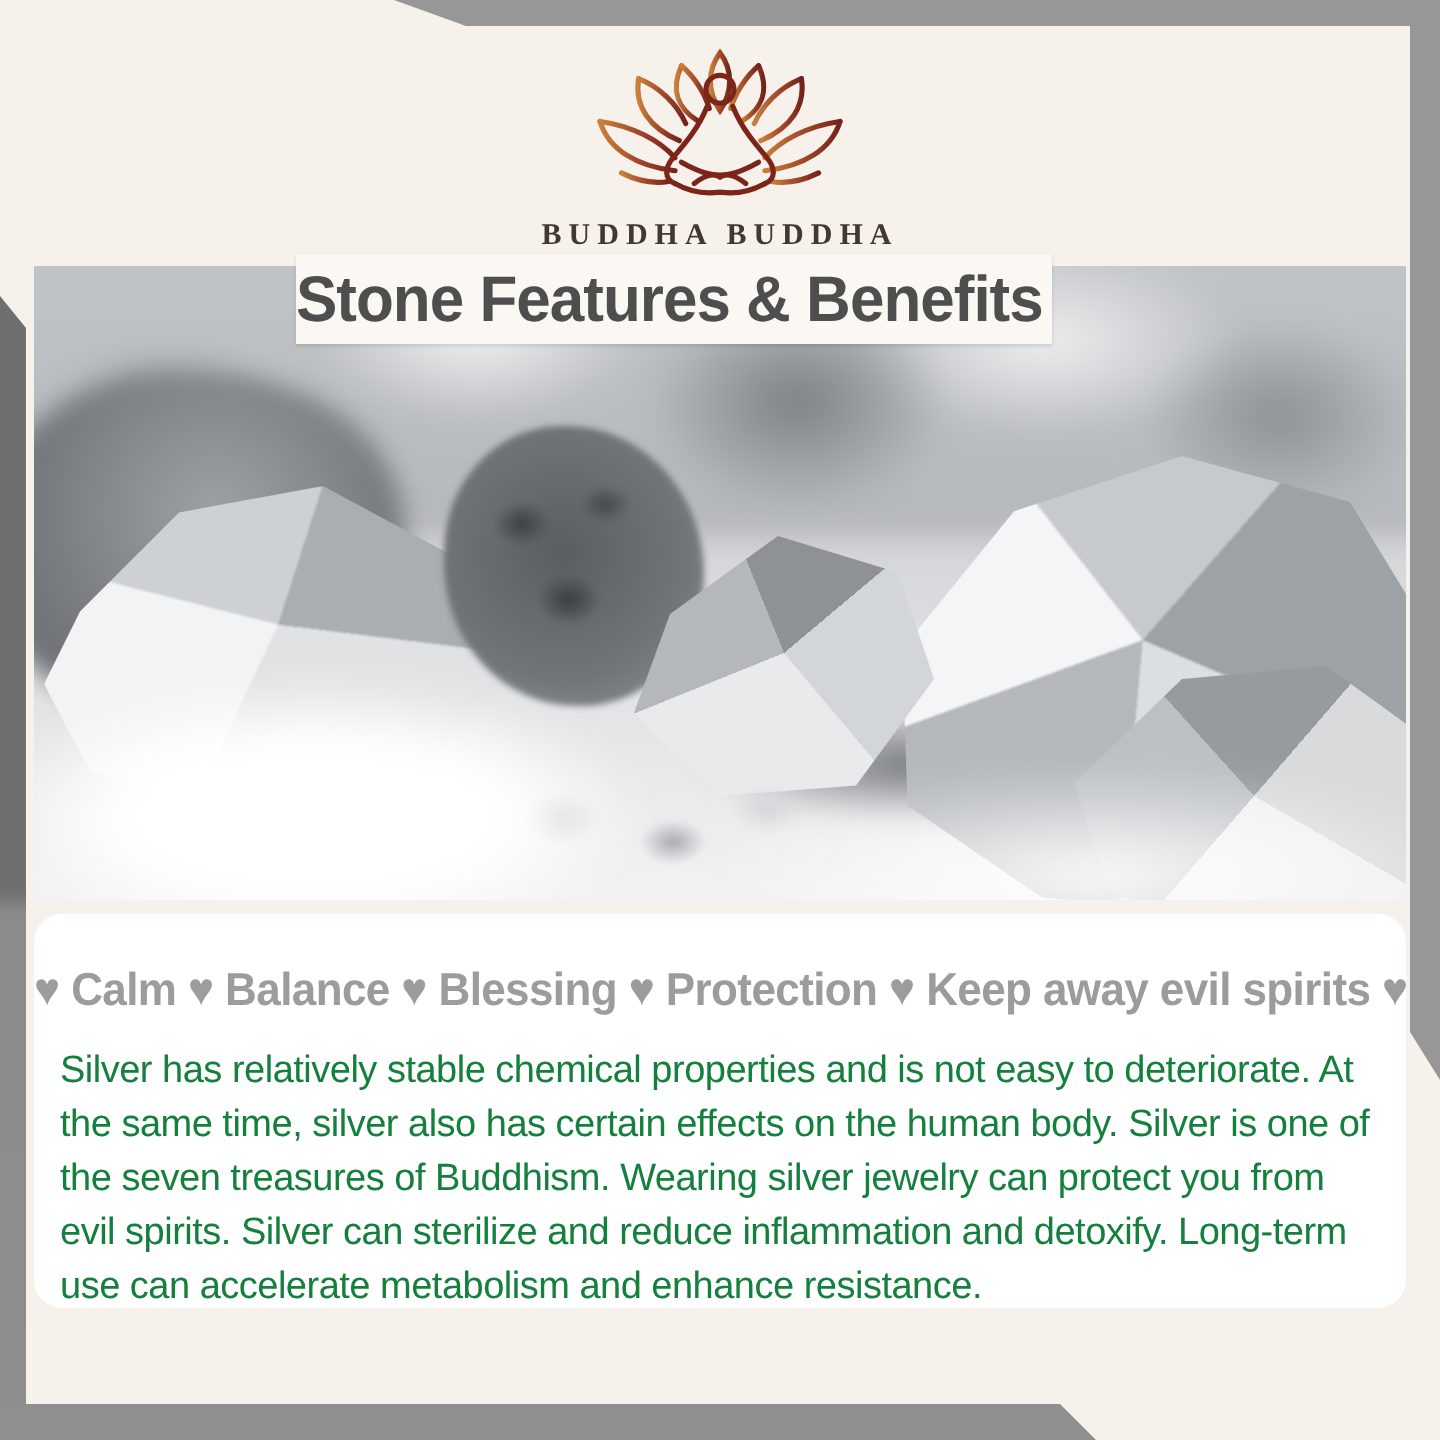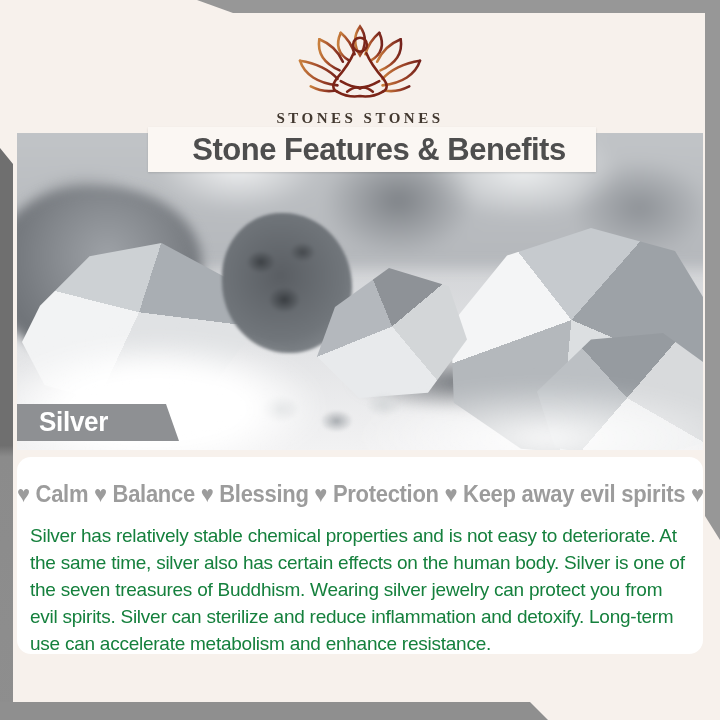--- a/index.html
+++ b/index.html
@@ -27,24 +27,23 @@
   }
   
   .logo-wrap{position:absolute;left:0;top:24px;width:720px;text-align:center;}
   .logo-wrap svg{display:block;margin:0 auto;}
   .brand-name{
     margin-top:4px;font-family:"Liberation Serif",serif;font-size:15px;
     letter-spacing:3.5px;color:#42382f;font-weight:600;
   }
   
   .title-box{
-    position:absolute;left:148px;top:127px;width:434px;height:45px;
-    background:#fbf7f3;z-index:6;display:flex;align-items:center;justify-content:center;
+    position:absolute;left:148px;top:127px;width:378px;height:45px;
+    background:#fbf7f3;z-index:6;display:flex;align-items:center;
     box-shadow:0 1px 2px rgba(0,0,0,.12);
-    padding-left:14px;
   }
   .title-box .title{
     font-size:31px;font-weight:700;color:#4e4e4e;letter-spacing:-.5px;
     transform:scaleY(1.04);white-space:nowrap;
   }
   
   .photo{
     position:absolute;left:17px;top:133px;width:686px;height:317px;overflow:hidden;
     background:linear-gradient(180deg,#b6b9bd 0,#cfd1d4 35%,#e3e4e6 70%,#f2f2f3 100%);
     z-index:3;
@@ -181,43 +180,40 @@
       <g fill="none" stroke="#7c2518" stroke-width="2.4" stroke-linecap="round">
 
         <circle cx="70" cy="19" r="6.5"></circle>
         <path d="M64,27 C60,37 54,44 48,51 C44,56 44,61 49,63"></path>
         <path d="M76,27 C80,37 86,44 92,51 C96,56 96,61 91,63"></path>
         <path d="M49,63 C56,67 63,68 70,67 C77,68 84,67 91,63"></path>
         <path d="M52,53 C59,57 65,59 70,59 C75,59 81,57 88,53"></path>
         <path d="M58,63 C63,59 67,58 70,60 C73,58 77,59 82,63"></path>
       </g>
     </svg>
-    <div class="brand-name">STONES STONES</div>
+    <div class="brand-name">BUDDHA BUDDHA</div>
   </div>
 
   <div class="photo">
     <div class="shp blur-band"></div>
     <div class="shp blur-rock-left"></div>
     <div class="shp chunk-left"></div>
     <div class="shp sponge-rock"></div>
     <div class="shp crevice"></div>
     <div class="shp chunk-right"></div>
     <div class="shp chunk-right2"></div>
     <div class="shp chunk-mid"></div>
     <div class="shp pebbles"></div>
     <div class="shp glow-bottom"></div>
     <div class="shp glow-bottom2"></div>
   </div>
 
   <div class="title-box">
     <div class="title">Stone Features &amp; Benefits</div>
   </div>
 
-  <div class="silver-label">
-    <span class="label-text">Silver</span>
-  </div>
 
   <div class="card">
     <div class="benefits-line">♥ Calm ♥ Balance ♥ Blessing ♥ Protection ♥ Keep away evil spirits ♥</div>
     <div class="description">Silver has relatively stable chemical properties and is not easy to deteriorate. At the same time, silver also has certain effects on the human body. Silver is one of the seven treasures of Buddhism. Wearing silver jewelry can protect you from evil spirits. Silver can sterilize and reduce inflammation and detoxify. Long-term use can accelerate metabolism and enhance resistance.</div>
   </div>
 
 </div>
 
 </body></html>

